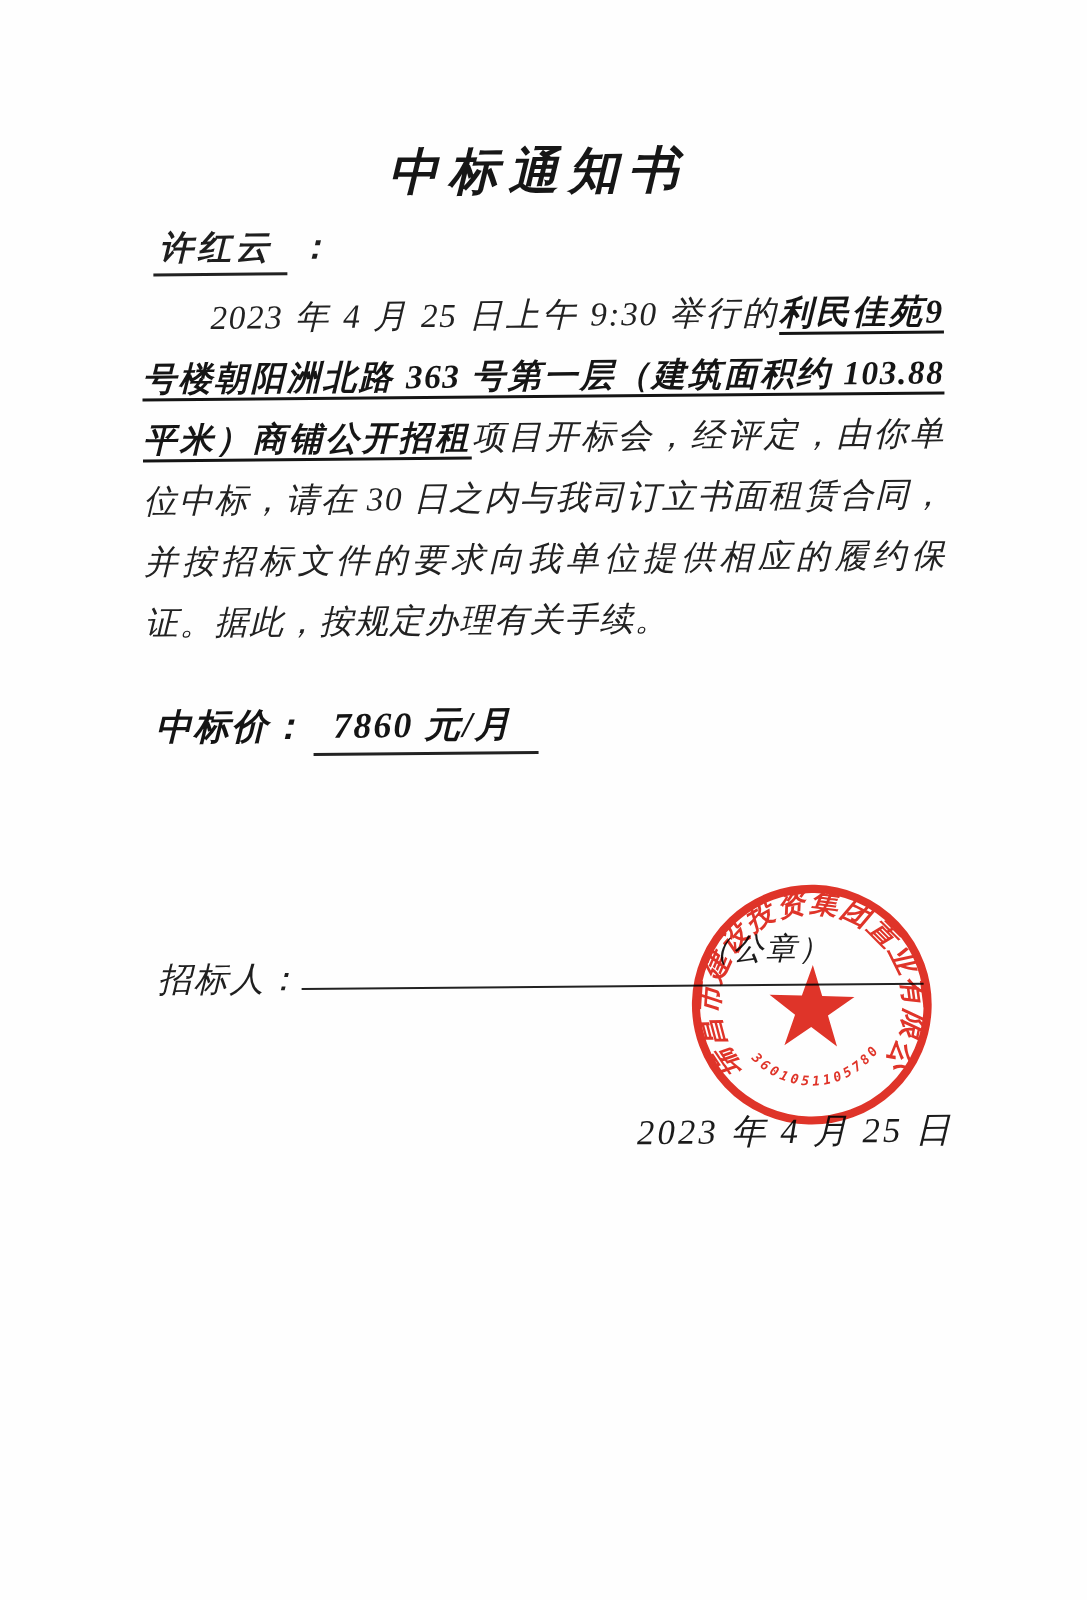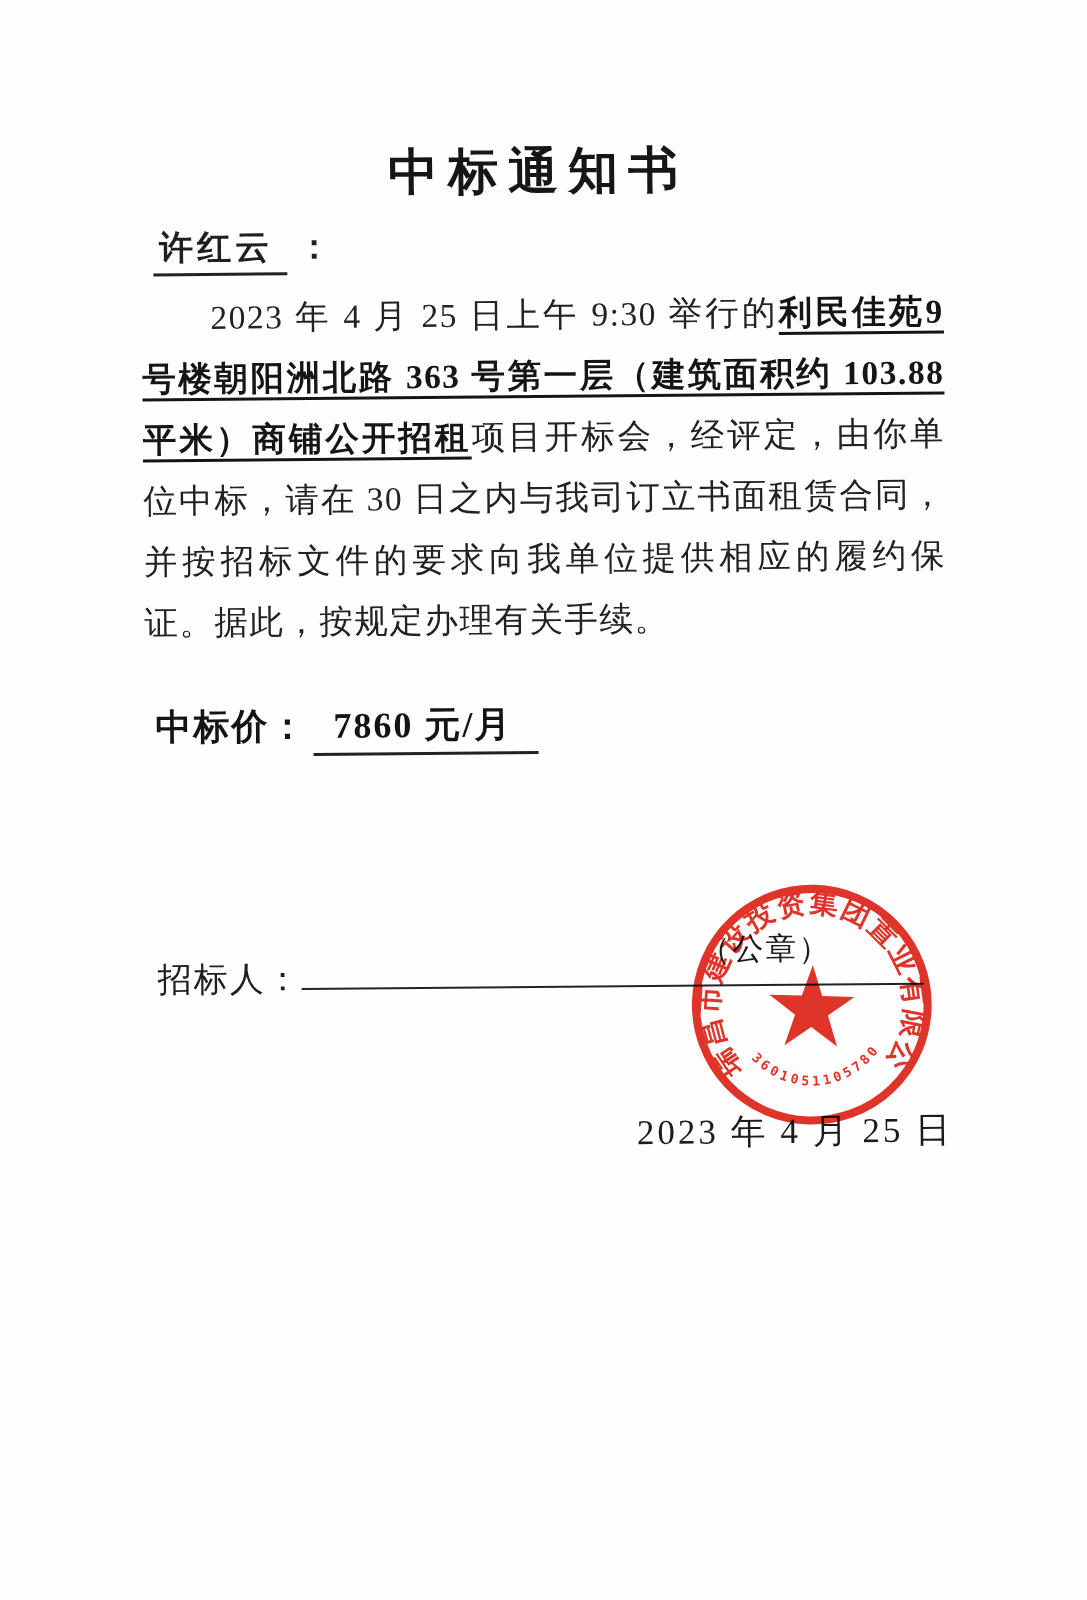--- a/index.html
+++ b/index.html
@@ -4,21 +4,21 @@
 <style>
   html,body{margin:0;padding:0;}
   body{
     width:1087px;height:1600px;
     background:#ffffff;
     font-family:"Liberation Serif","DejaVu Serif",serif;
     color:#1f1f1f;
     overflow:hidden;
   }
   .page{
-    position:relative;width:1087px;height:1600px;background:#fefefe;
+    position:relative;width:1087px;height:1600px;background:#fefefe;font-style:italic;
   }
   .content{
     position:absolute;inset:0;
     transform:rotate(-0.5deg);
     transform-origin:50% 50%;
   }
   .doc-title{
     position:absolute;top:138px;left:0;width:100%;
     text-align:center;
     font-size:50px;font-weight:bold;

